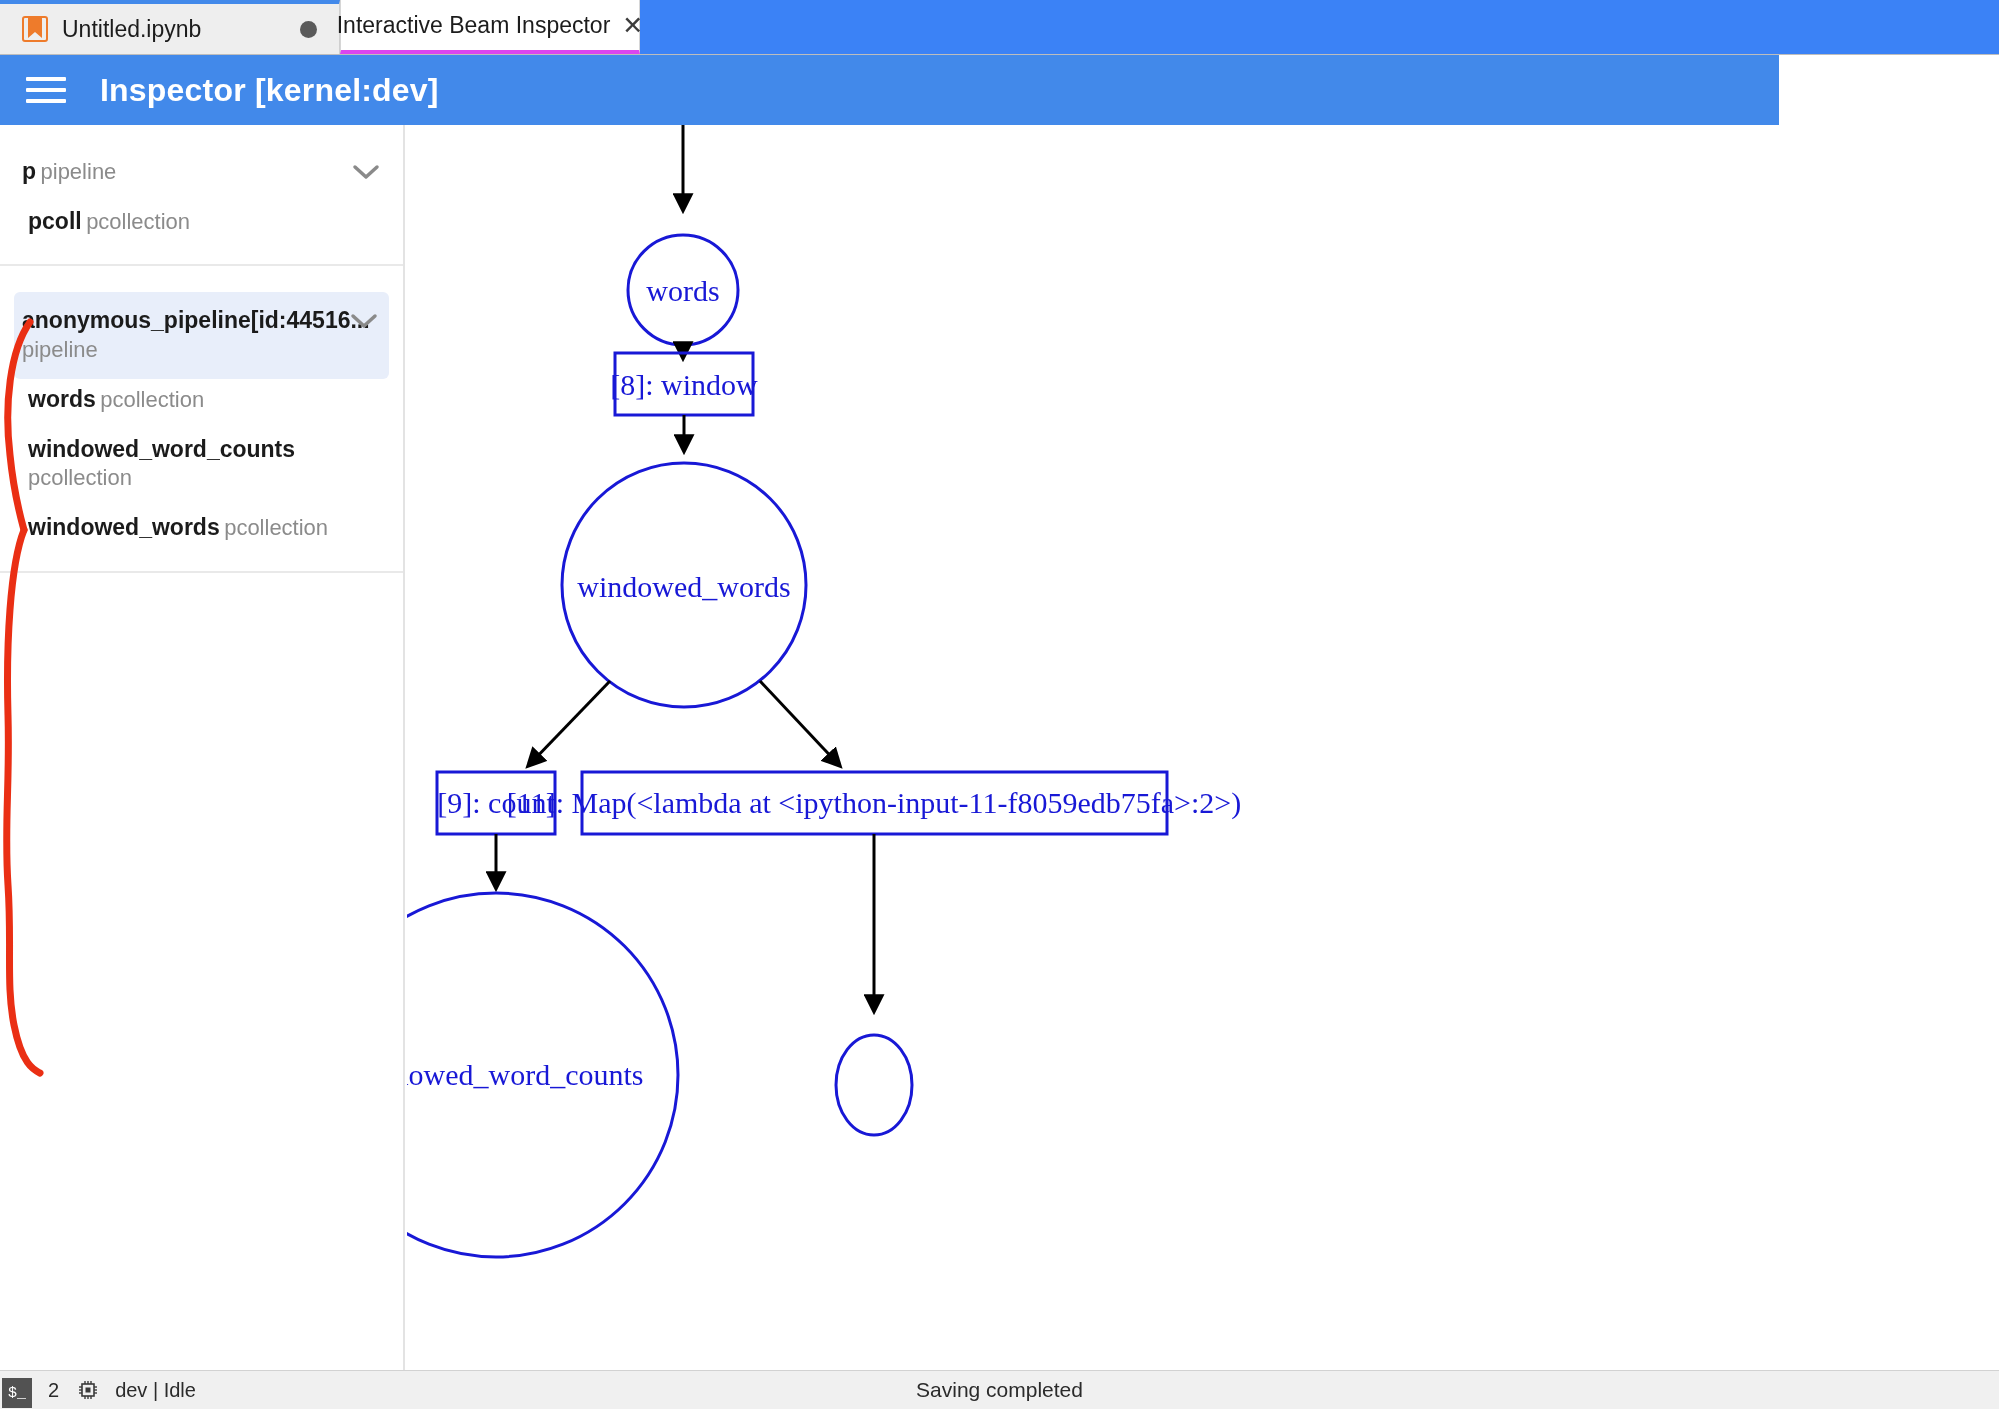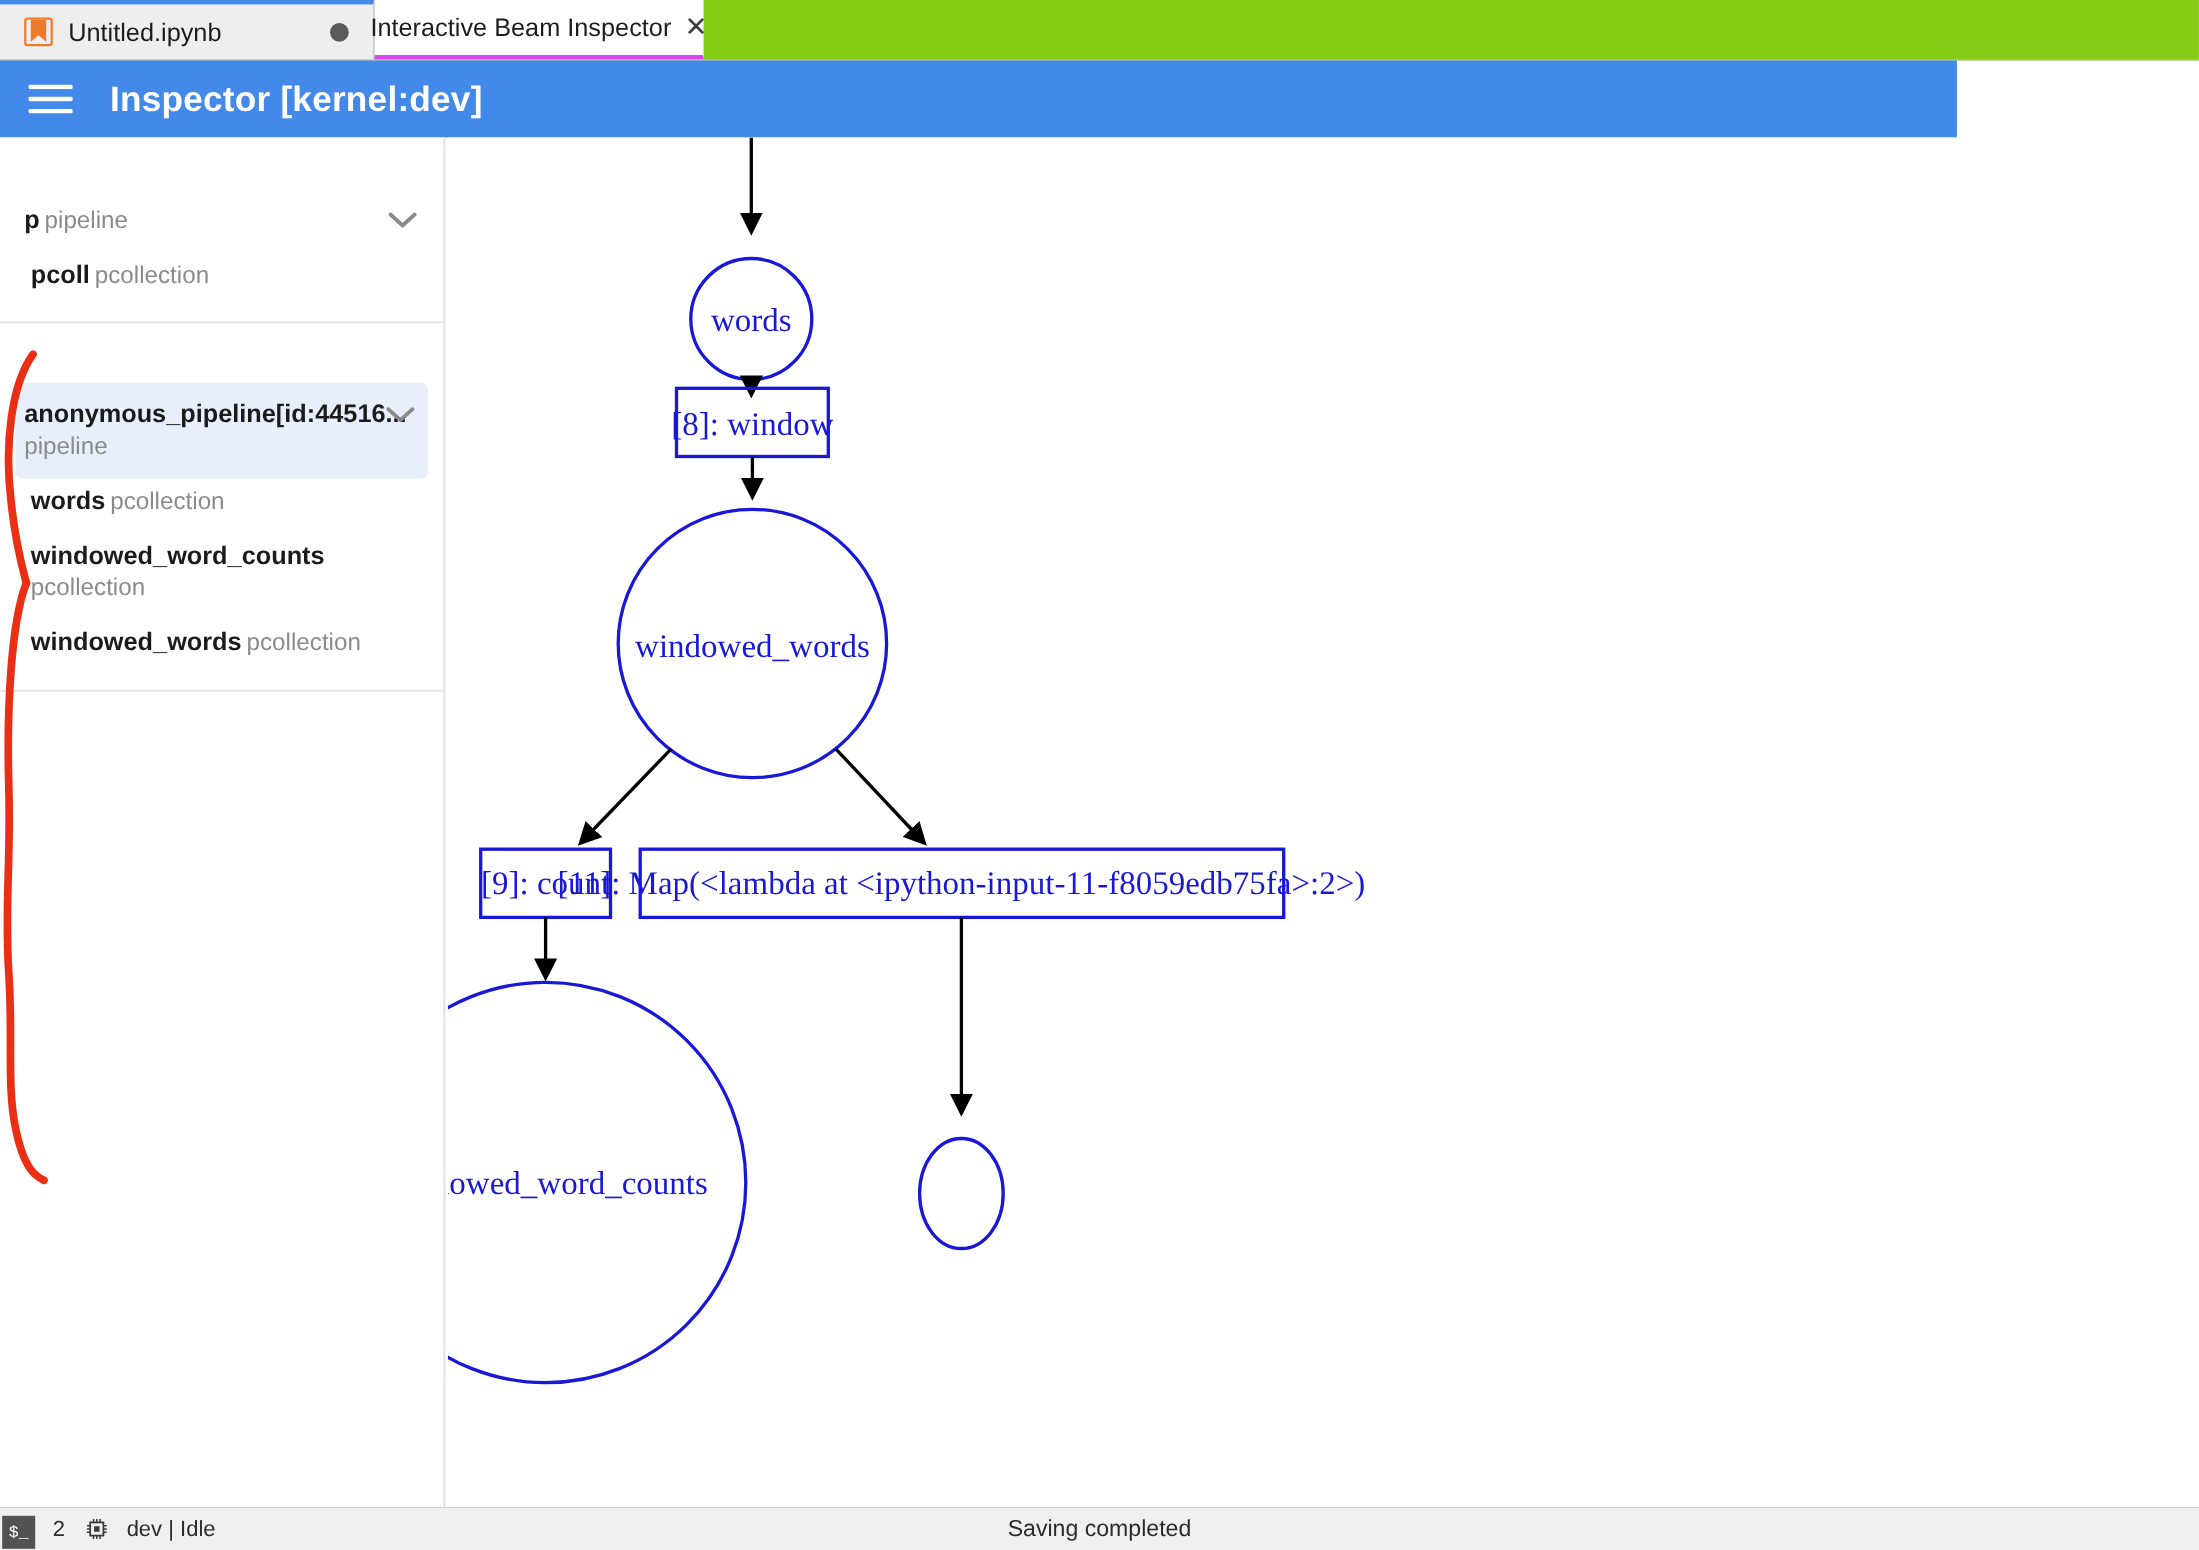--- a/index.html
+++ b/index.html
@@ -15,21 +15,21 @@
     font-family: "Liberation Sans", sans-serif;
     position: relative;
   }
 
   
   .tabbar {
     position: absolute;
     left: 0; top: 0;
     width: 1999px;
     height: 55px;
-    background: #84cc16;
+    background: #3b82f6;
     border-bottom: 1px solid #bdbdbd;
     box-sizing: border-box;
     display: flex;
     align-items: flex-end;
   }
   .tab {
     height: 54px;
     box-sizing: border-box;
     display: flex;
     align-items: center;
@@ -130,21 +130,20 @@
     width: 405px;
     height: 1245px;
     background: #ffffff;
     border-right: 2px solid #e3e3e3;
     box-sizing: border-box;
     overflow: hidden;
   }
   .group {
     border-bottom: 2px solid #e9e9e9;
     padding: 26px 0 14px 0;
-    margin-top: 28px;
   }
   .entry {
     padding: 6px 22px 14px 22px;
     display: flex;
     align-items: flex-start;
     justify-content: space-between;
     box-sizing: border-box;
   }
   .entry.selected {
     background: #e8eefa;

